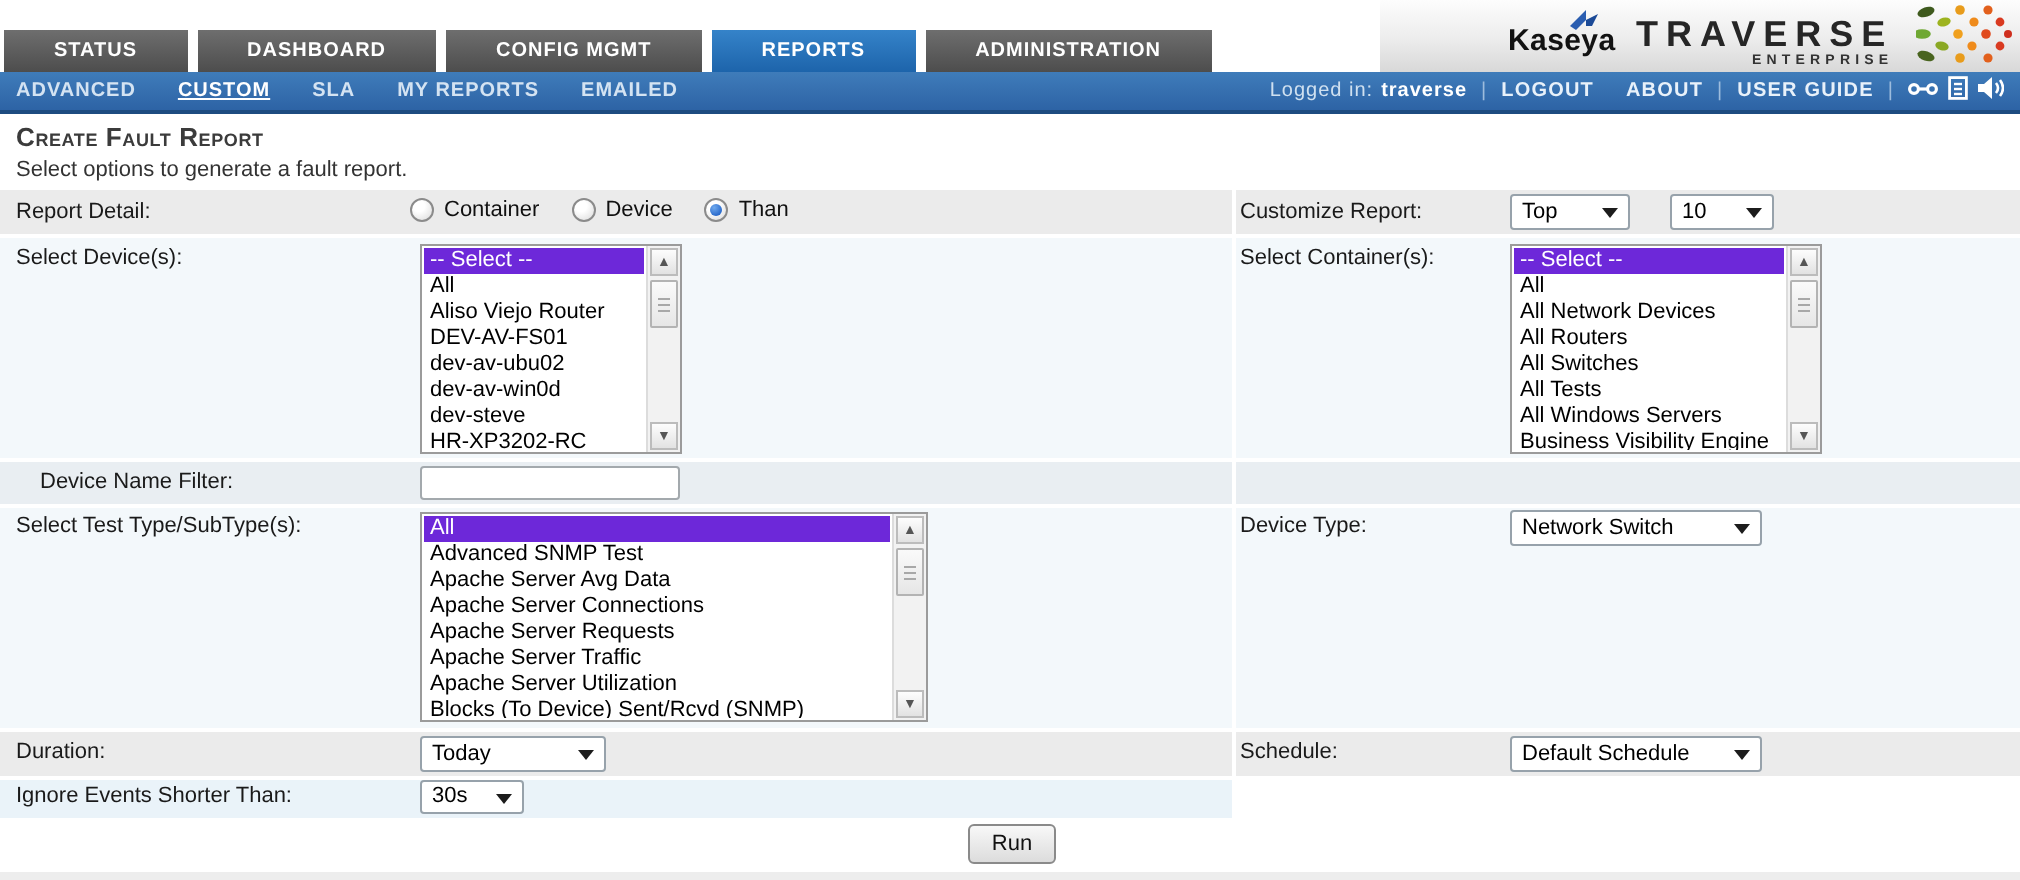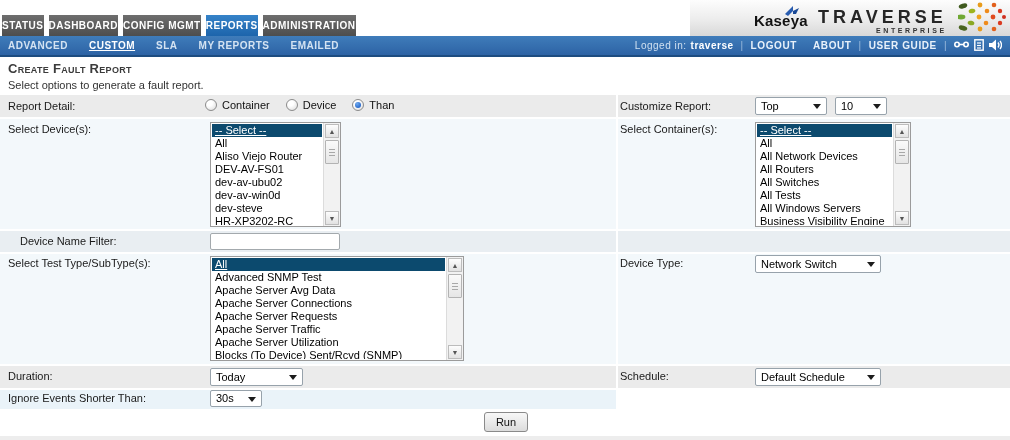--- a/index.html
+++ b/index.html
@@ -13,21 +13,21 @@
   .kaseya-wrap { position:absolute; left:64px; top:12px; }
   .kaseya-text { font-size:15px; font-weight:bold; color:#121212; letter-spacing:0.2px; }
   .kaseya-icon { position:absolute; left:30px; top:-9px; }
   .traverse-wrap { position:absolute; left:128px; top:7px; }
   .traverse-text { font-size:18px; font-weight:bold; color:#262626; letter-spacing:4px; }
   .enterprise-text { font-size:7px; font-weight:bold; color:#333; letter-spacing:2.6px; text-align:right; margin-top:-1px; }
   .dots-mark { position:absolute; left:268px; top:1px; }
 
   
   .tabbar { position:absolute; top:15px; left:2px; height:21px; white-space:nowrap; }
-  .tab { display:inline-block; height:21px; line-height:21px; padding:0 0; margin-right:5px;
+  .tab { display:inline-block; height:21px; line-height:21px; padding:0 25px; margin-right:5px;
          background:linear-gradient(180deg,#6e6e6e,#4d4d4d); color:#fff; font-size:10px; font-weight:bold;
          letter-spacing:0.5px; cursor:pointer; }
   .tab.active { background:linear-gradient(180deg,#3583c9,#1d64ab); }
 
   
   .subnav { position:absolute; top:36px; left:0; width:1010px; height:21px;
             background:linear-gradient(180deg,#3f7cba,#2d63a5); border-bottom:2px solid #1d4c80;
             display:flex; align-items:center; font-size:10px; color:#cfe0f0; letter-spacing:0.5px; }
   .subnav-left { display:flex; margin-left:8px;align-items:center; }
   .subnav-item { margin-right:21px; font-weight:bold; color:#d4e3f2; cursor:pointer; }
@@ -73,21 +73,21 @@
                border-left:4px solid transparent; border-right:4px solid transparent; border-top:5px solid #1c1c1c; }
 
   
   .text-input { position:absolute; height:17px; width:130px; border:1px solid #a3a9ad; border-radius:2px;
                 background:#fff; font-size:11px; padding:0 3px; font-family:"Liberation Sans", sans-serif; }
 
   
   .listbox { position:absolute; background:#fff; border:1px solid #9b9b9b; font-size:11px; }
   .lb-items { position:absolute; top:1px; left:1px; right:18px; bottom:1px; overflow:hidden; }
   .lb-item { height:13px; line-height:13px; padding:0 3px; white-space:nowrap; color:#000; cursor:pointer; }
-  .lb-item.selected { background:#0c4a6e; color:#fff;text-decoration:underline; }
+  .lb-item.selected { background:#6d28d9; color:#fff; }
   .scrollbar { position:absolute; top:0; right:0; bottom:0; width:17px; background:#f2f2f2; border-left:1px solid #dcdcdc; }
   .sb-btn { position:absolute; left:1px; right:1px; height:14px; background:linear-gradient(180deg,#fdfdfd,#e2e2e2);
             border:1px solid #bcbcbc; color:#555; font-size:7px; line-height:13px; text-align:center; cursor:pointer; }
   .sb-up { top:1px; } .sb-down { bottom:1px; }
   .sb-thumb { position:absolute; left:1px; right:1px; top:17px; height:24px;
               background:linear-gradient(180deg,#fafafa,#e6e6e6); border:1px solid #b3b3b3; border-radius:1px; cursor:pointer; }
   .sb-grip { position:absolute; left:3px; right:3px; top:8px; height:8px;
              background:repeating-linear-gradient(180deg,#a8a8a8 0 1px, transparent 1px 3px); }
 
   
@@ -211,21 +211,21 @@
       <span class="radio-opt">
         <span class="radio"></span>
         <span>Device</span>
       </span>
       <span class="radio-opt">
         <span class="radio checked"></span>
         <span>Than</span>
       </span>
     </div>
   <div class="flabel" style="left:620px; top:100px;">Customize Report:</div>
-  <div class="select" style="left:755px; top:97px; width:72px;">
+  <div class="select" style="left:755px; top:97px; width:60px;">
     <span>Top</span>
     <span class="sel-arrow"></span>
   </div>
   <div class="select" style="left:835px; top:97px; width:52px;">
     <span>10</span>
     <span class="sel-arrow"></span>
   </div>
 
   <div class="flabel" style="left:8px; top:123px;">Select Device(s):</div>
   <div class="listbox" style="left:210px; top:122px; width:131px; height:105px;">

